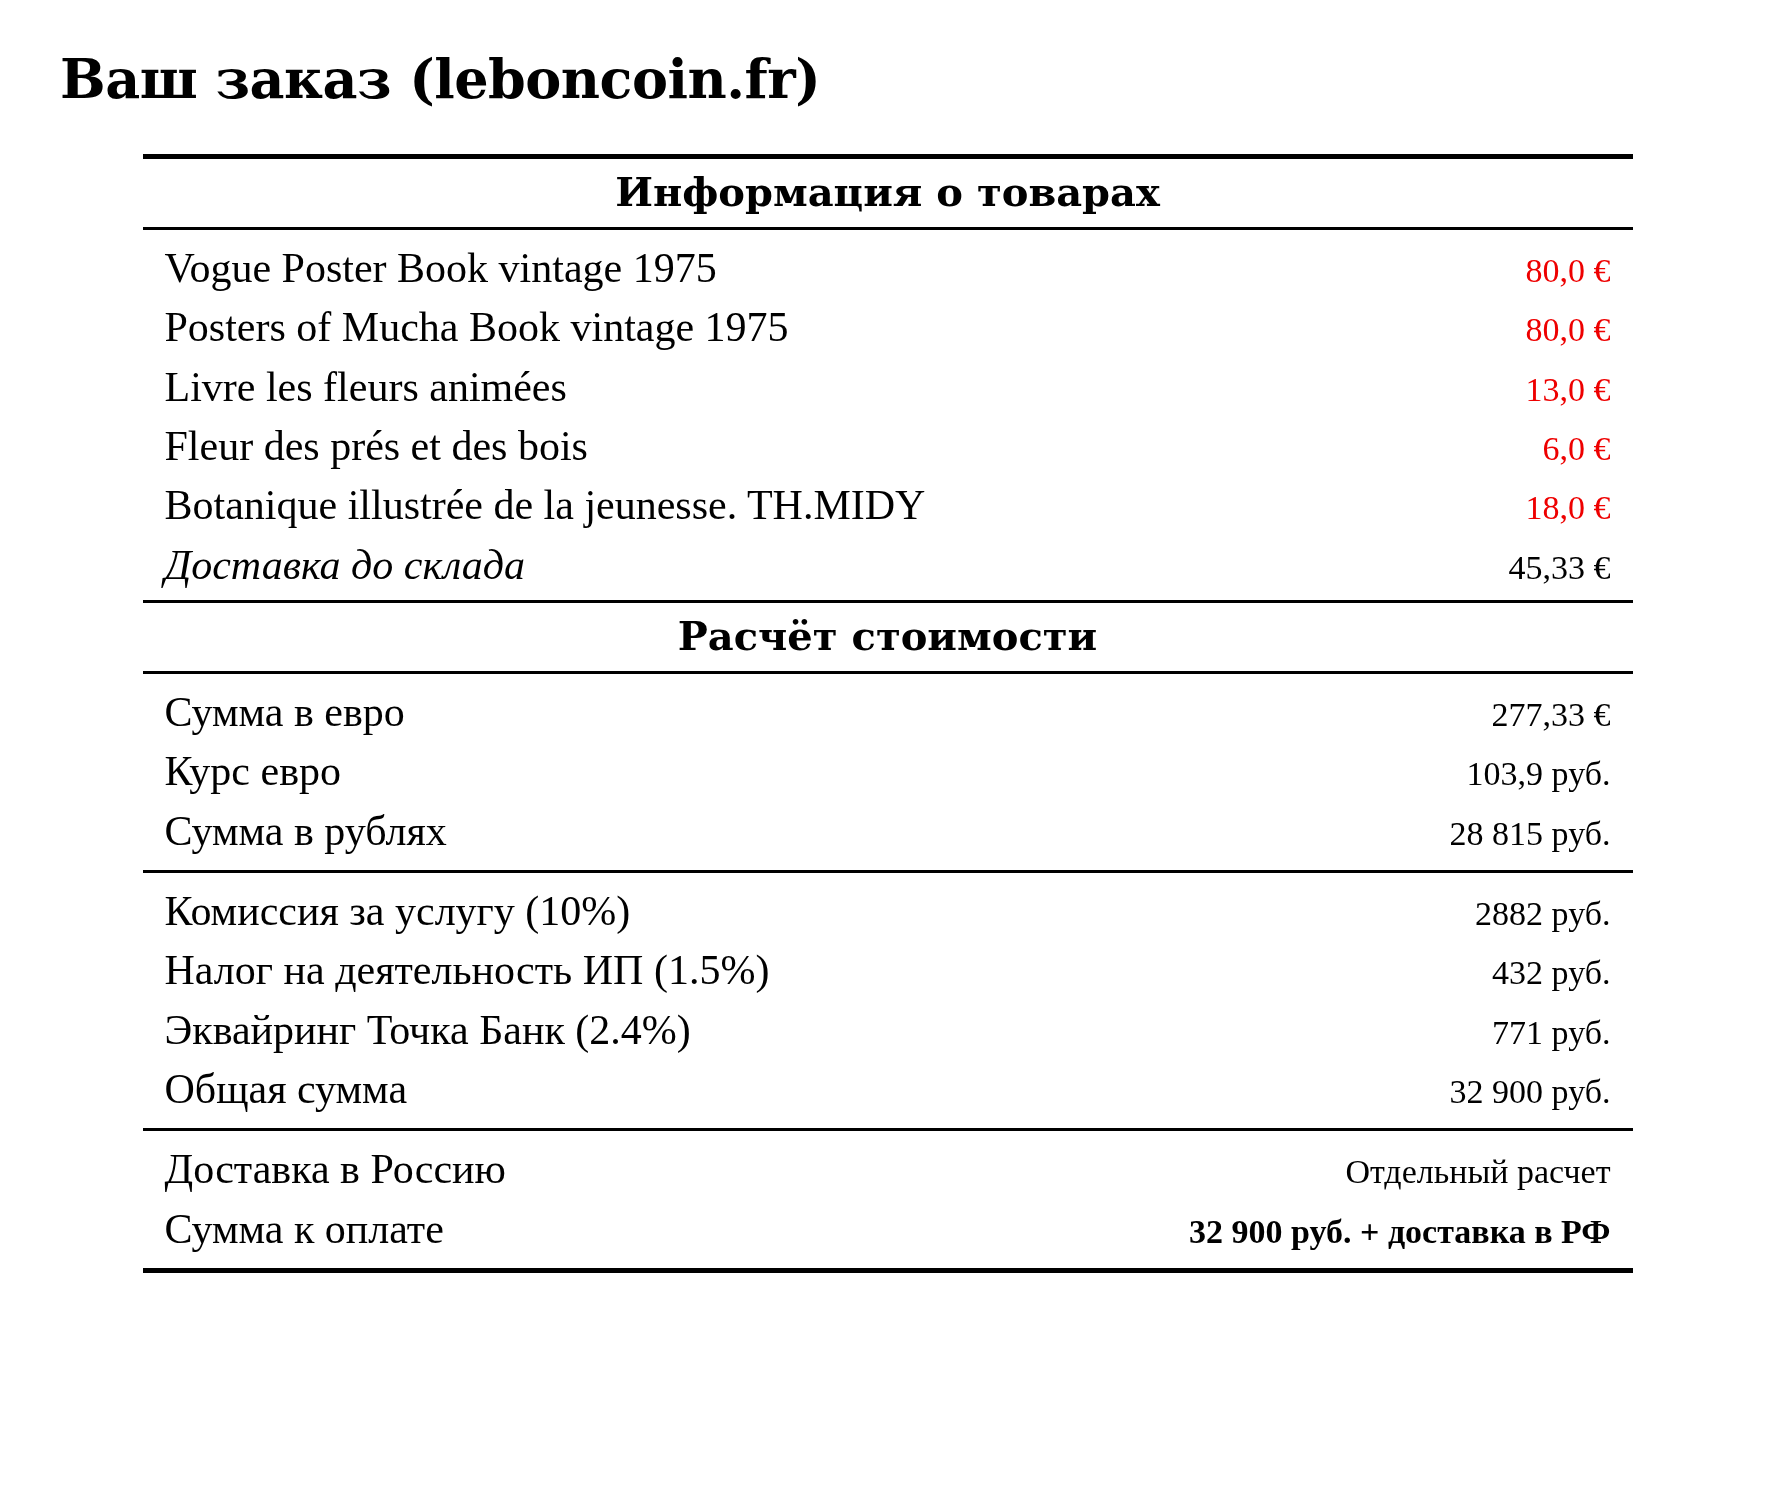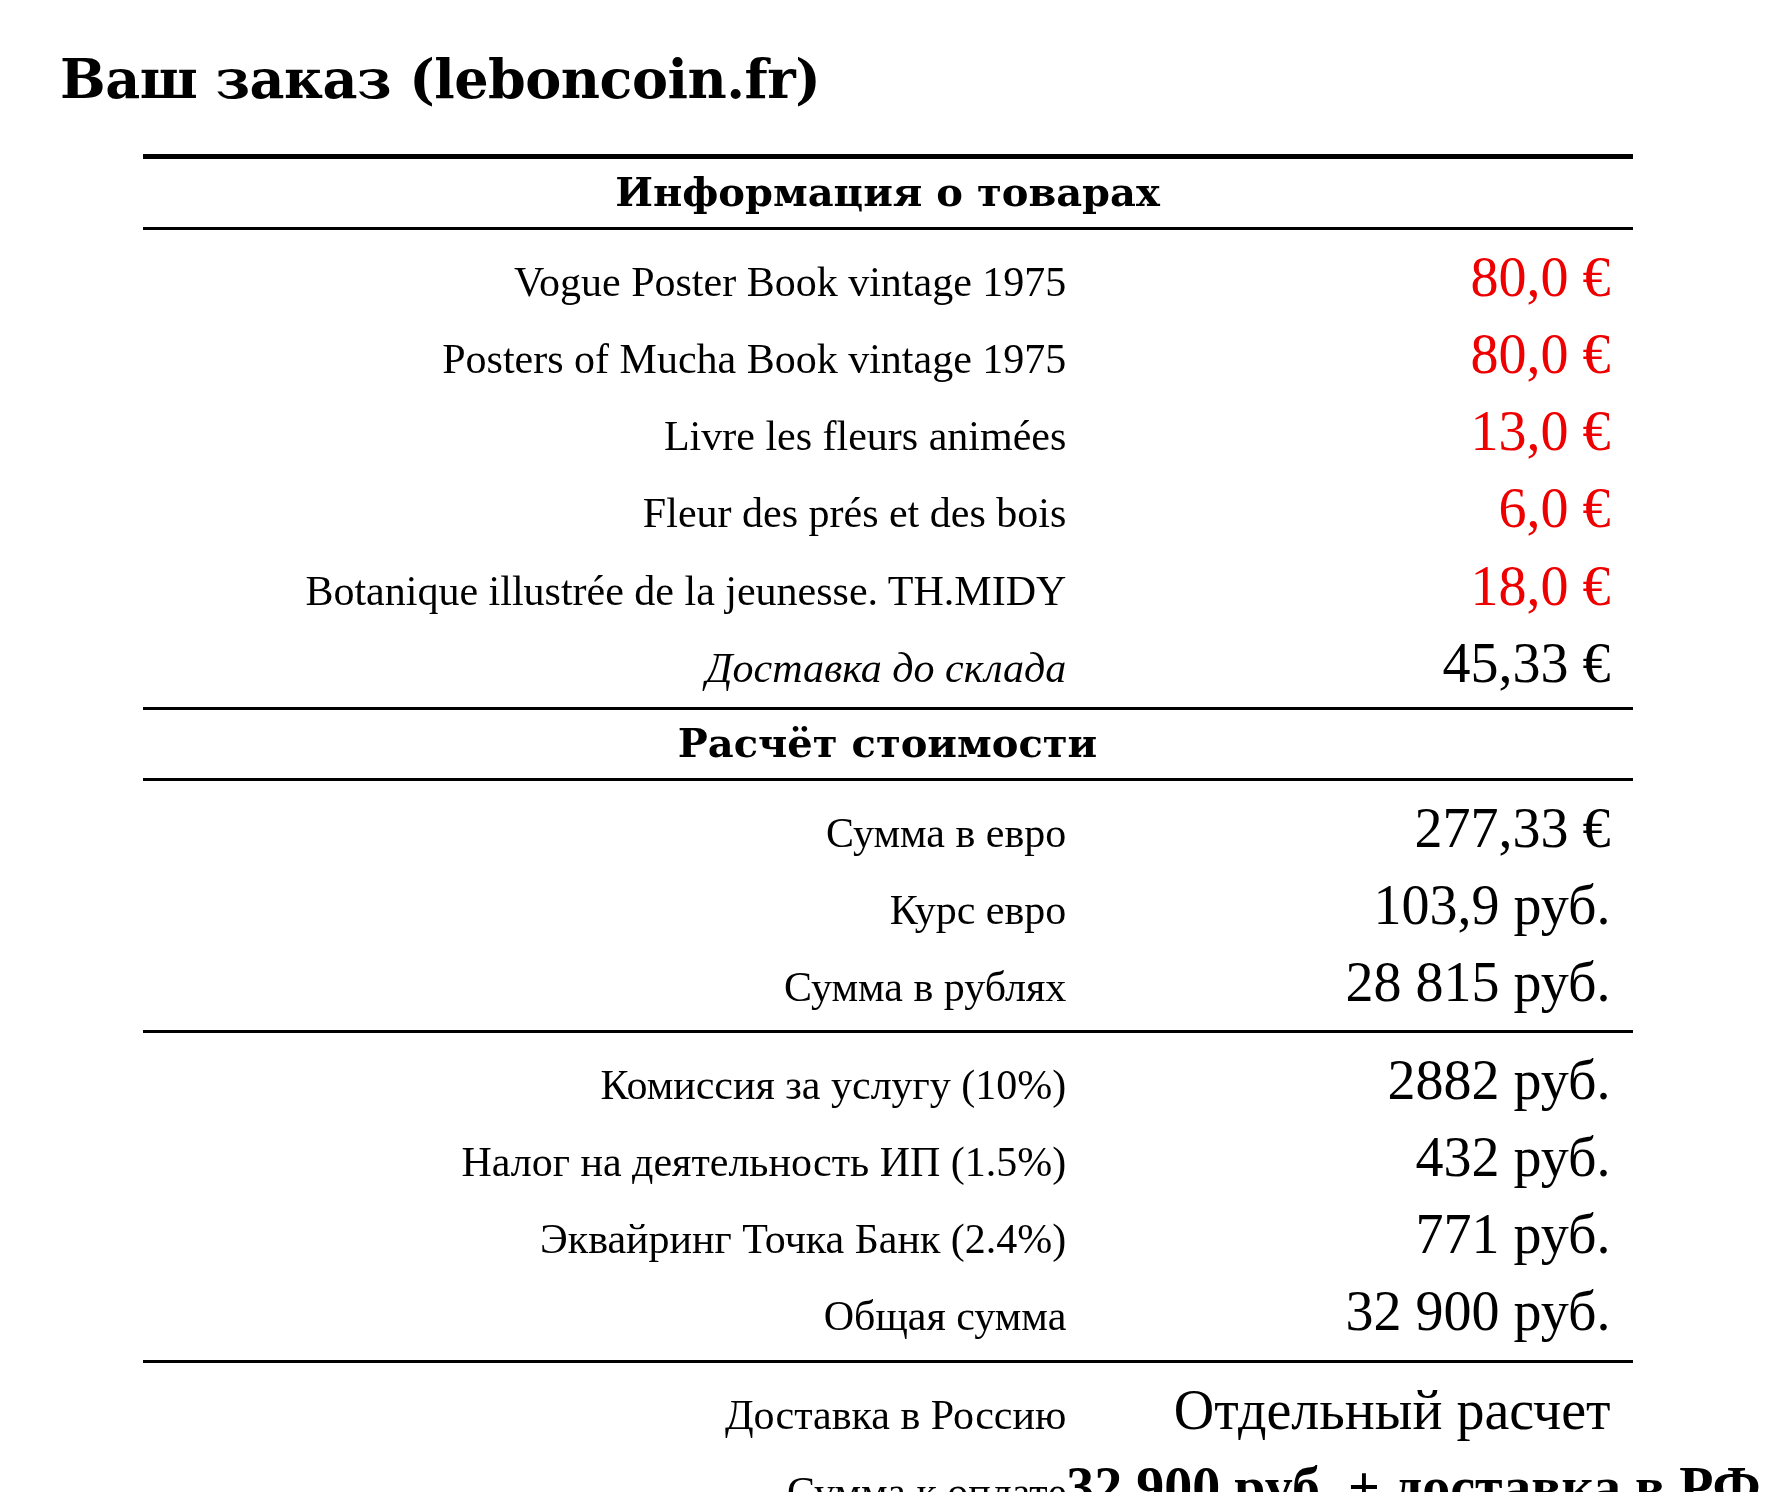--- a/index.html
+++ b/index.html
@@ -59,24 +59,23 @@
     font-weight: bold;
     font-size: 40px;
     padding: 11px 0 13px 0 !important;
     line-height: 1.1;
   }
   .row-label {
     font-size: 42px;
     padding: 3px 0 3px 22px !important;
     line-height: 1.27;
     white-space: nowrap;
-    text-align: right;
   }
   .row-value {
-    font-size: 56px;
+    font-size: 34px;
     text-align: right;
     padding: 3px 22px 3px 0 !important;
     line-height: 1.27;
     white-space: nowrap;
   }
   .price-eur {
     color: #ee0000;
   }
   .italic {
     font-style: italic;

